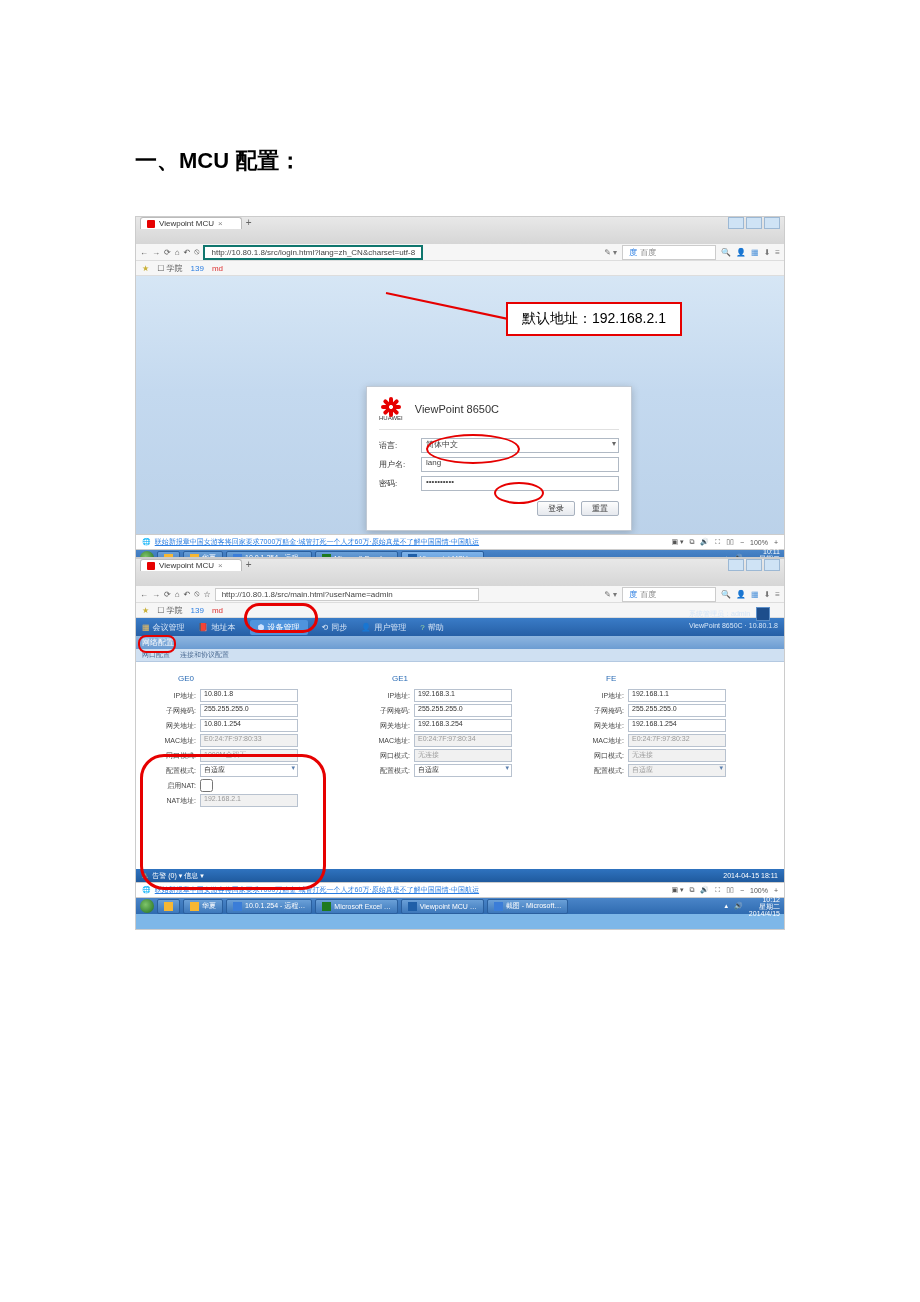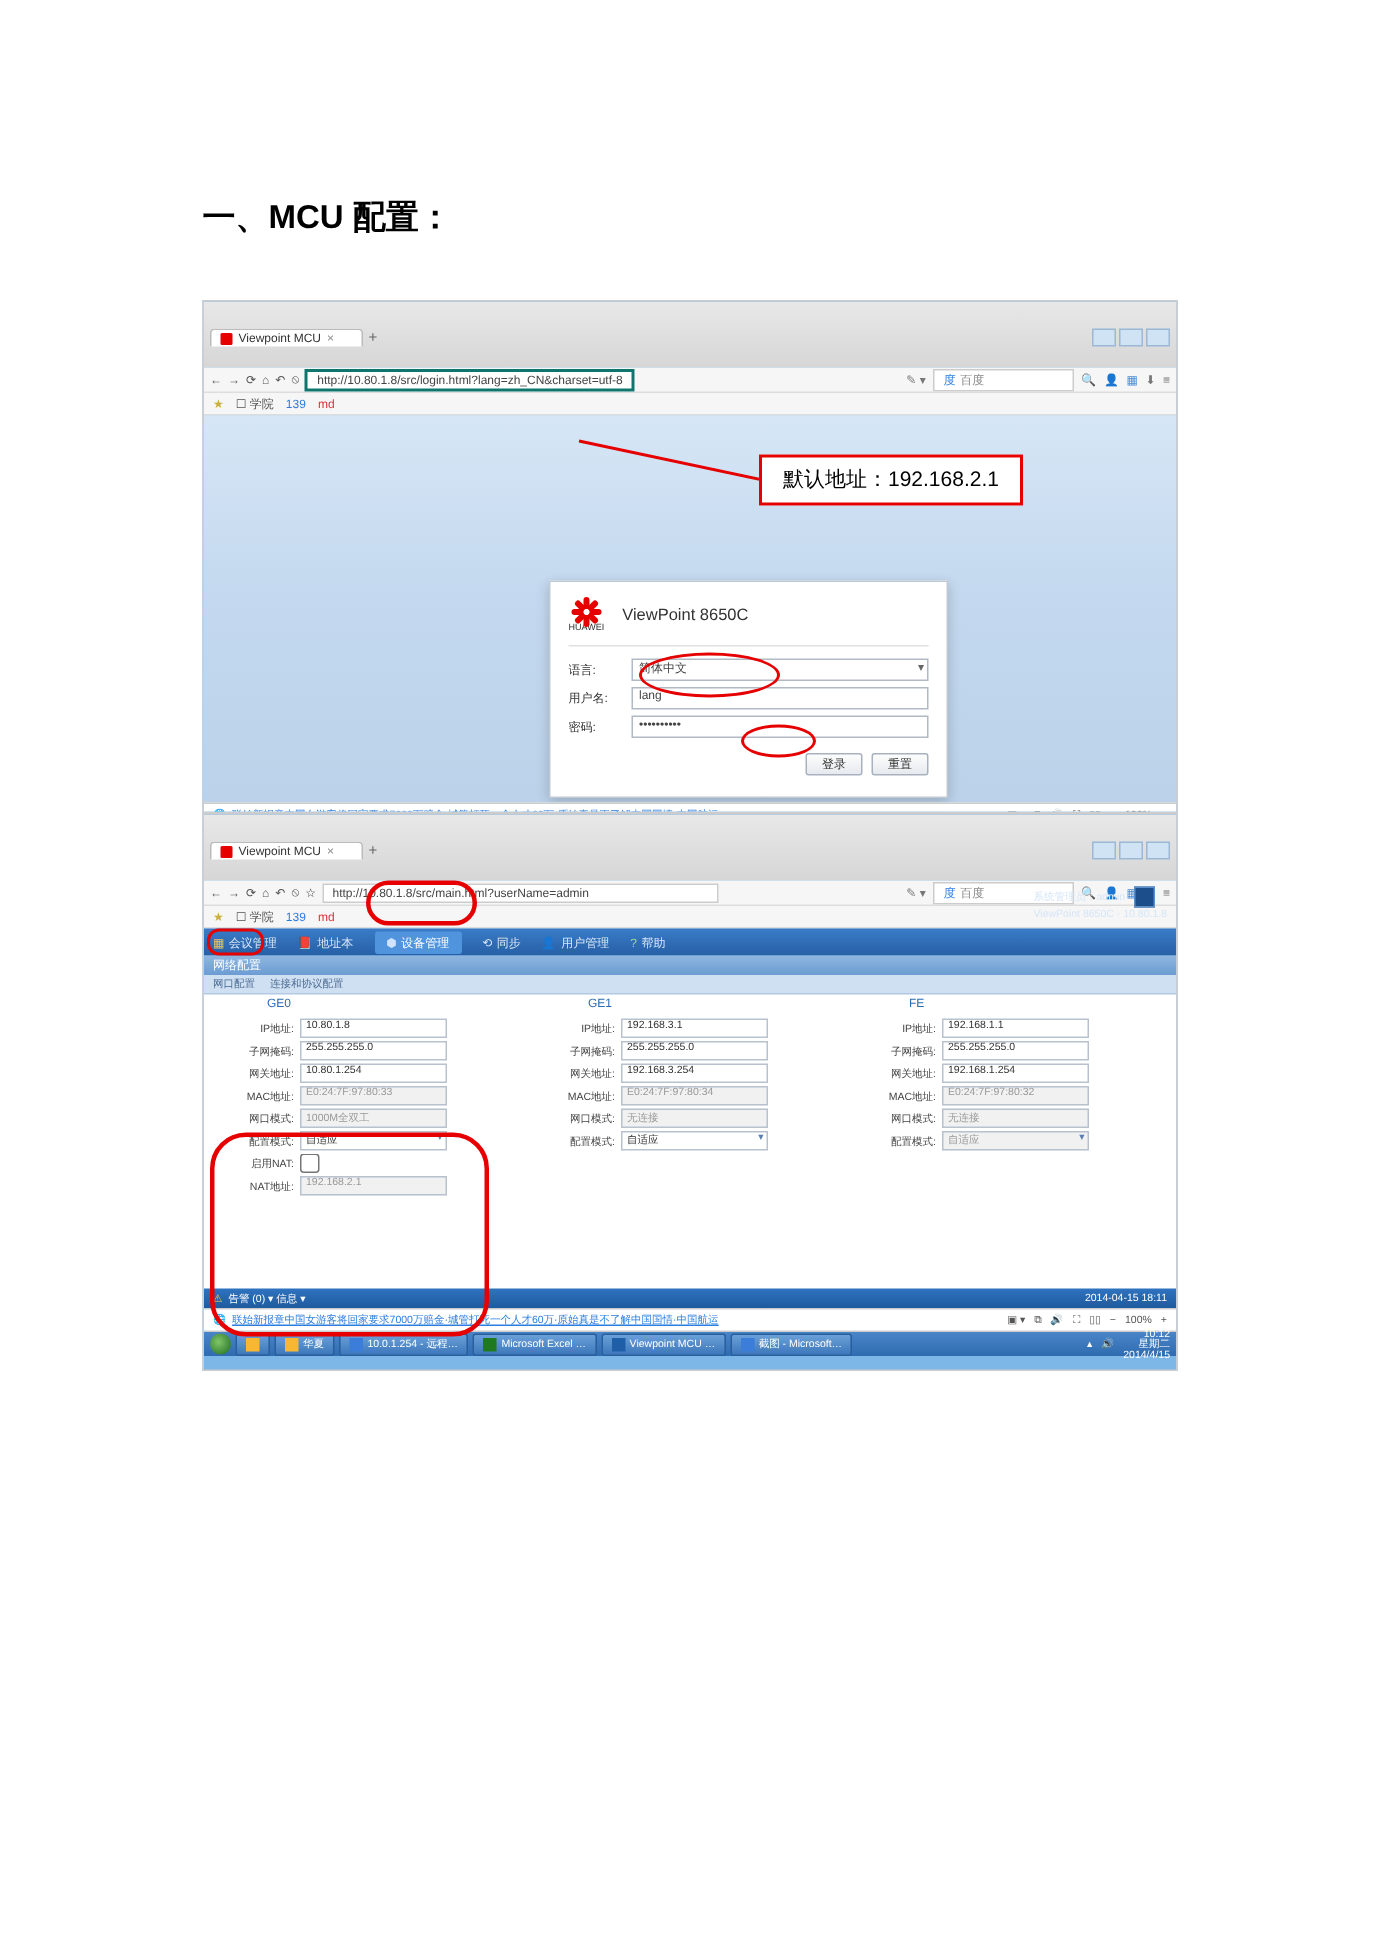--- a/index.html
+++ b/index.html
@@ -1,20 +1,20 @@
 <!DOCTYPE html>
 <html><head>
 <meta charset="utf-8">
 <style>
   body{margin:0;background:#fff;font-family:"Microsoft YaHei",Arial,sans-serif;color:#000}
-  .page{width:920px;margin:0 auto;padding:130px 135px 60px 135px;box-sizing:border-box}
+  .page{width:920px;margin:16px auto;padding:130px 135px 60px 135px;box-sizing:border-box}
   h1{font-size:22px;font-weight:bold;margin:0 0 40px 0}
   h2{font-size:20px;font-weight:bold;margin:30px 0 25px 0}
   .shot{border:1px solid #ccc;position:relative;font-size:8px;color:#333;background:#7db7e8;overflow:hidden}
-  .tabbar{height:16px;background:linear-gradient(#e8e8e8,#d6d6d6);display:flex;align-items:flex-end;padding:14px 4px}
+  .tabbar{height:27px;background:linear-gradient(#e8e8e8,#d6d6d6);display:flex;align-items:flex-start;padding:0 4px}
   .tab{background:#fff;border:1px solid #bbb;border-bottom:none;padding:1px 18px 1px 6px;border-radius:3px 3px 0 0;display:flex;align-items:center;gap:4px;font-size:8px}
   .huawei-dot{width:8px;height:8px;background:#e60000;border-radius:1px;display:inline-block}
   .tab-close{color:#888}
   .tab-plus{margin-left:4px;color:#666;font-size:10px}
   .winbtns{margin-left:auto;display:flex;gap:2px}
   .winbtns span{width:14px;height:10px;background:#cfe3f5;border:1px solid #9cb8d4;display:inline-block}
   .addr{height:16px;background:#f6f6f6;display:flex;align-items:center;padding:0 4px;gap:4px;border-bottom:1px solid #ddd}
   .navicon{color:#555}
   .urlbox{flex:0 0 auto;border:1px solid #ccc;background:#fff;padding:1px 6px;font-size:8px;color:#444}
   .urlbox.red{border:2px solid #0f766e}
@@ -53,21 +53,21 @@
   .tray .clock{text-align:right;line-height:1}
   
   .s2-body{background:#fff;position:relative}
   .menubar{height:18px;background:linear-gradient(#3a7cc7,#265fa6);display:flex;align-items:center;color:#fff;font-size:8px;padding:0 6px;gap:14px}
   .menu-item{display:flex;align-items:center;gap:3px;color:#d8e6f7}
   .menu-item.active{background:#4f94dd;padding:2px 8px;border-radius:2px;color:#fff}
   .menu-ring{position:absolute;border:3px solid #e60000;border-radius:16px;width:68px;height:24px;left:108px;top:44px}
   .subhdr{height:13px;background:linear-gradient(#8fb6e0,#6c9cd2);color:#fff;font-size:8px;padding:0 6px;display:flex;align-items:center}
   .sub2{height:12px;background:#cfe0f2;border-bottom:1px solid #b4c9e1;font-size:7px;color:#4a6a92;padding:0 6px;display:flex;align-items:center;gap:10px}
   .netring{position:absolute;border:2px solid #e60000;border-radius:8px;width:34px;height:14px;left:2px;top:76px}
-  .cols{display:flex;padding:1px 12px 8px;gap:18px}
+  .cols{display:flex;padding:12px 12px 8px;gap:18px}
   .col{flex:1}
   .col-title{color:#2a6bb5;font-size:8px;margin:0 0 6px 30px}
   .frow{display:flex;align-items:center;margin:2px 0;font-size:7px;color:#444}
   .frow label{width:48px;text-align:right;margin-right:4px}
   .finput{width:90px;height:11px;border:1px solid #b8c2cf;background:#fff;padding:0 3px;font-size:7px;color:#333;position:relative}
   .finput.dis{background:#f1f1f1;color:#999}
   .finput.sel:after{content:"▾";position:absolute;right:2px;top:-1px;color:#5b7fae}
   .bigring{position:absolute;border:3px solid #e60000;border-radius:24px;width:180px;height:130px;left:4px;top:92px}
   .savebar{display:flex;justify-content:center;gap:8px;padding:8px 0 4px}
   .alertbar{height:13px;background:linear-gradient(#2f73bf,#1f5a9e);color:#fff;font-size:7px;display:flex;align-items:center;padding:0 6px}

